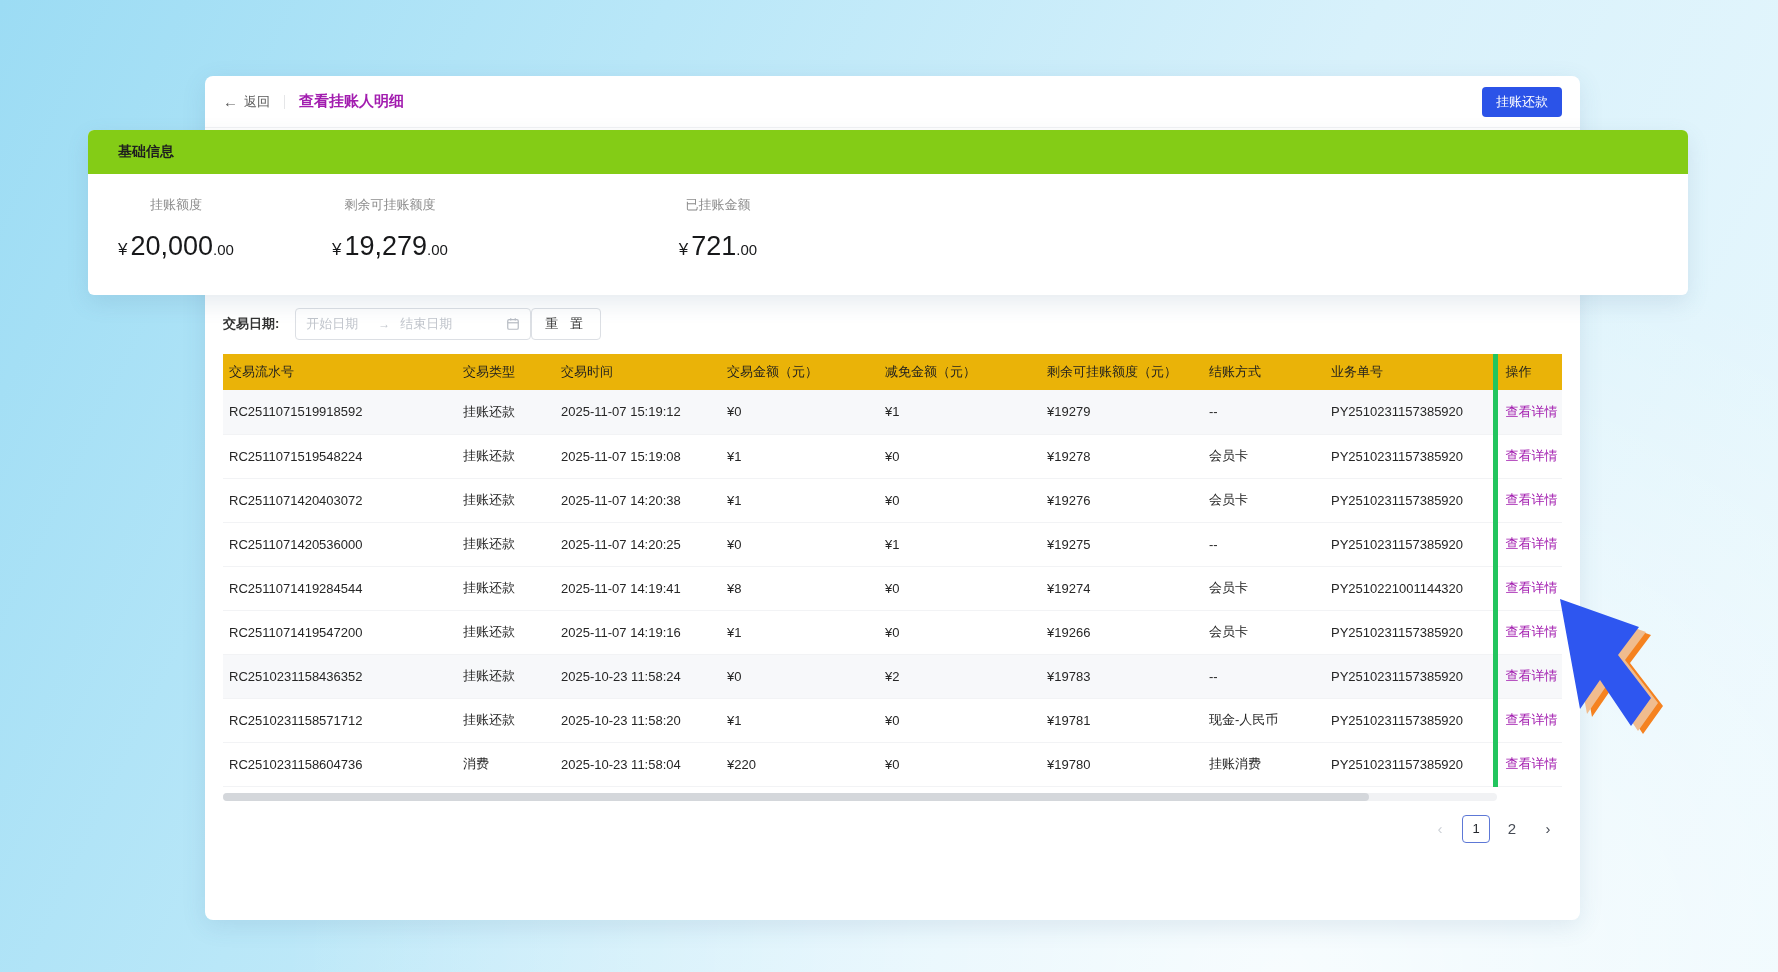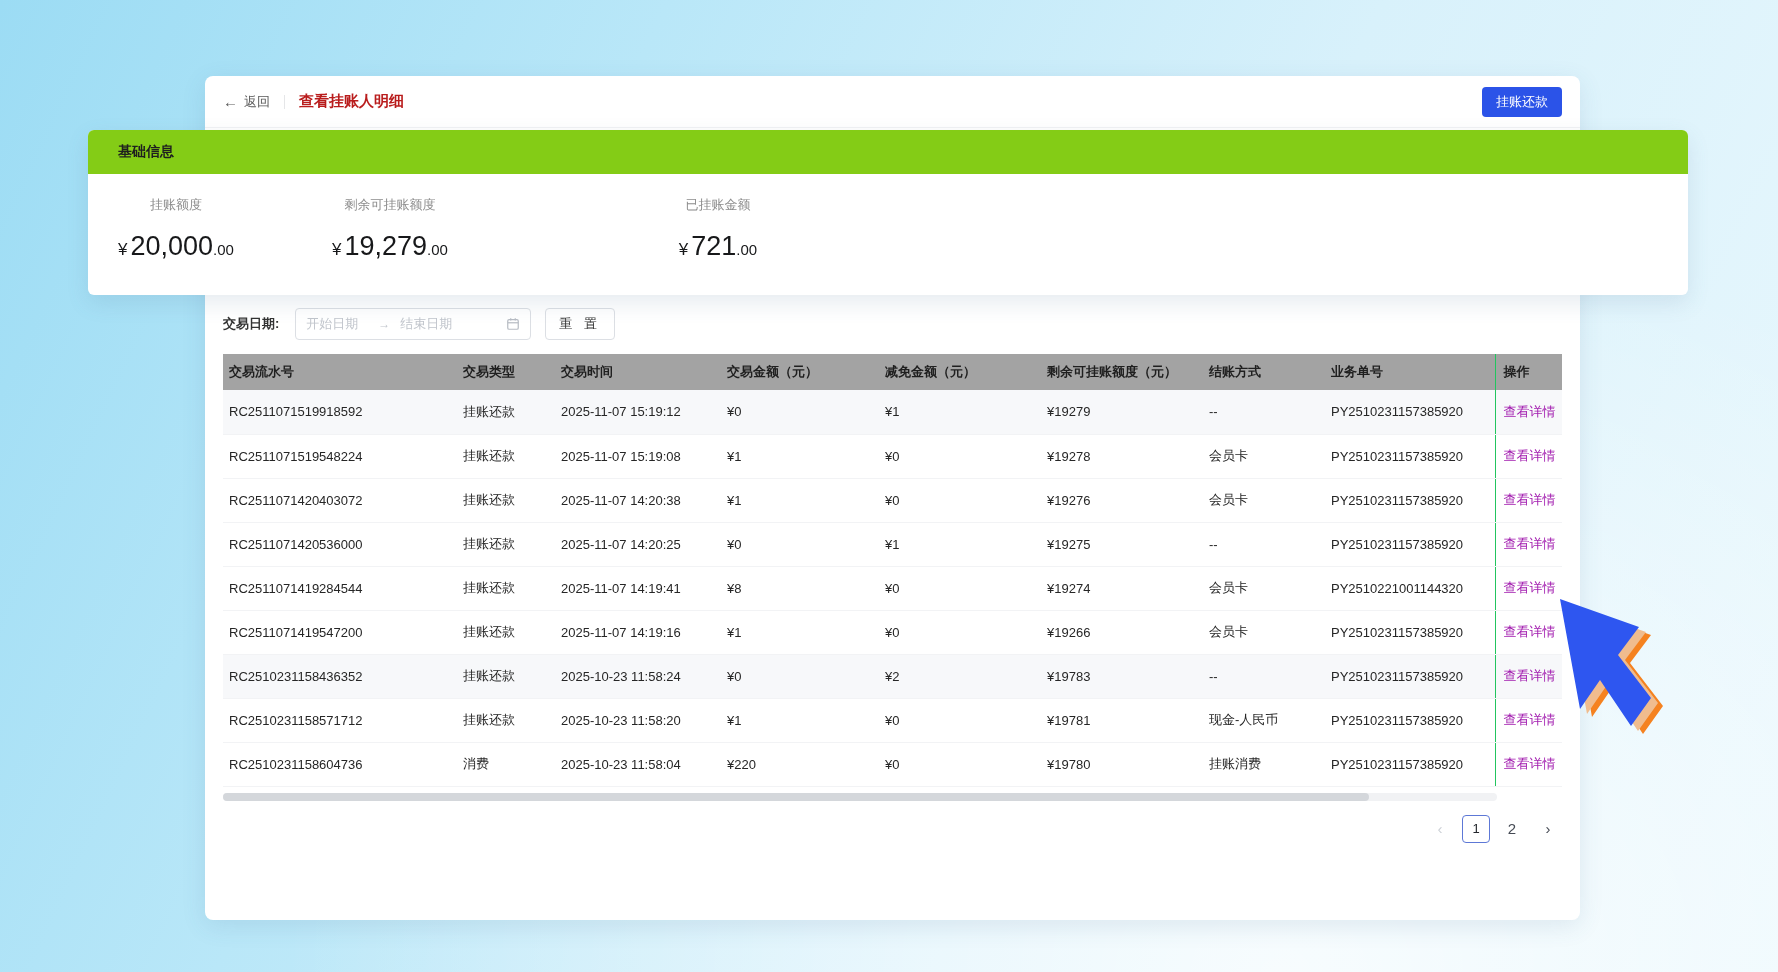--- a/index.html
+++ b/index.html
@@ -19,57 +19,57 @@
   
   .main-panel {
     position:absolute; left:205px; top:76px; width:1375px; height:844px;
     background:#fff; border-radius:8px;
     box-shadow:0 6px 24px rgba(60,100,140,.12);
   }
   .topbar { height:52px; display:flex; align-items:center; padding:0 18px; border-bottom:1px solid #f2f3f5; }
   .back { display:flex; align-items:center; gap:6px; color:#595959; font-size:13px; cursor:pointer; }
   .back-arrow { font-size:15px; line-height:1; color:#595959; }
   .tb-divider { width:1px; height:14px; background:#e5e6e8; margin:0 14px; }
-  .title { font-size:15px; font-weight:bold; color:#b91c1c; margin:0; }
+  .title { font-size:15px; font-weight:bold; color:#a21caf; margin:0; }
   .primary-btn {
     margin-left:auto; background:#2b53e8; color:#fff; border:none; border-radius:4px;
     height:30px; padding:0 14px; font-size:13px; cursor:pointer;
   }
 
   .panel-body { padding:0 18px; }
   .spacer { height:180px; }
 
   
   .filter-row { display:flex; align-items:center; height:32px; margin-bottom:14px; }
   .filter-label { font-size:13px; font-weight:bold; color:#333; margin-right:16px; }
   .date-range {
     width:236px; height:32px; border:1px solid #dcdfe4; border-radius:4px;
     display:flex; align-items:center; padding:15px 10px; background:#fff; gap:6px; cursor:pointer;
   }
   .ph { font-size:13px; color:#c1c5cc; white-space:nowrap; }
   .ph.start { width:66px; }
   .ph.end { flex:1; }
   .range-sep { font-size:12px; color:#c1c5cc; margin-right:4px; }
   .reset-btn {
-    margin-left:14px; height:32px; padding:0 13px; border:1px solid #dcdfe4; background:#fff;
+    height:32px; padding:0 13px; border:1px solid #dcdfe4; background:#fff;
     border-radius:4px; font-size:13px; color:#333; letter-spacing:4px; cursor:pointer;
   }
 
   
   table { width:100%; border-collapse:collapse; table-layout:fixed; }
   thead th {
-    background:#a3a3a3; height:36px; font-size:13px; color:#1f1f1f; text-align:left;
-    padding:0 8px; font-weight:bold; white-space:nowrap; overflow:hidden;
+    background:#eab308; height:36px; font-size:13px; color:#1f1f1f; text-align:left;
+    padding:0 8px; font-weight:normal; white-space:nowrap; overflow:hidden;
   }
   tbody td {
     height:44px; font-size:13px; color:#262626; padding:0 8px;
     border-bottom:1px solid #f2f3f5; white-space:nowrap; overflow:hidden; background:#fff;
   }
   th:first-child, td:first-child { padding-left:6px; }
-  .op-col { border-left:1px solid #22c55e; }
+  .op-col { border-left:5px solid #22c55e; }
   tr.shaded td { background:#f7f8fa; }
   .detail-link { color:#a21caf; cursor:pointer; }
 
   
   .scrollbar { margin-top:6px; width:1274px; height:8px; background:#f1f2f4; border-radius:4px; }
   .scroll-thumb { width:1146px; height:8px; background:#d4d7db; border-radius:4px; }
   .pagination { display:flex; justify-content:flex-end; align-items:center; gap:8px; margin-top:14px; }
   .pg {
     min-width:28px; height:28px; display:flex; align-items:center; justify-content:center;
     font-size:15px; color:#454a54; cursor:pointer; user-select:none;

